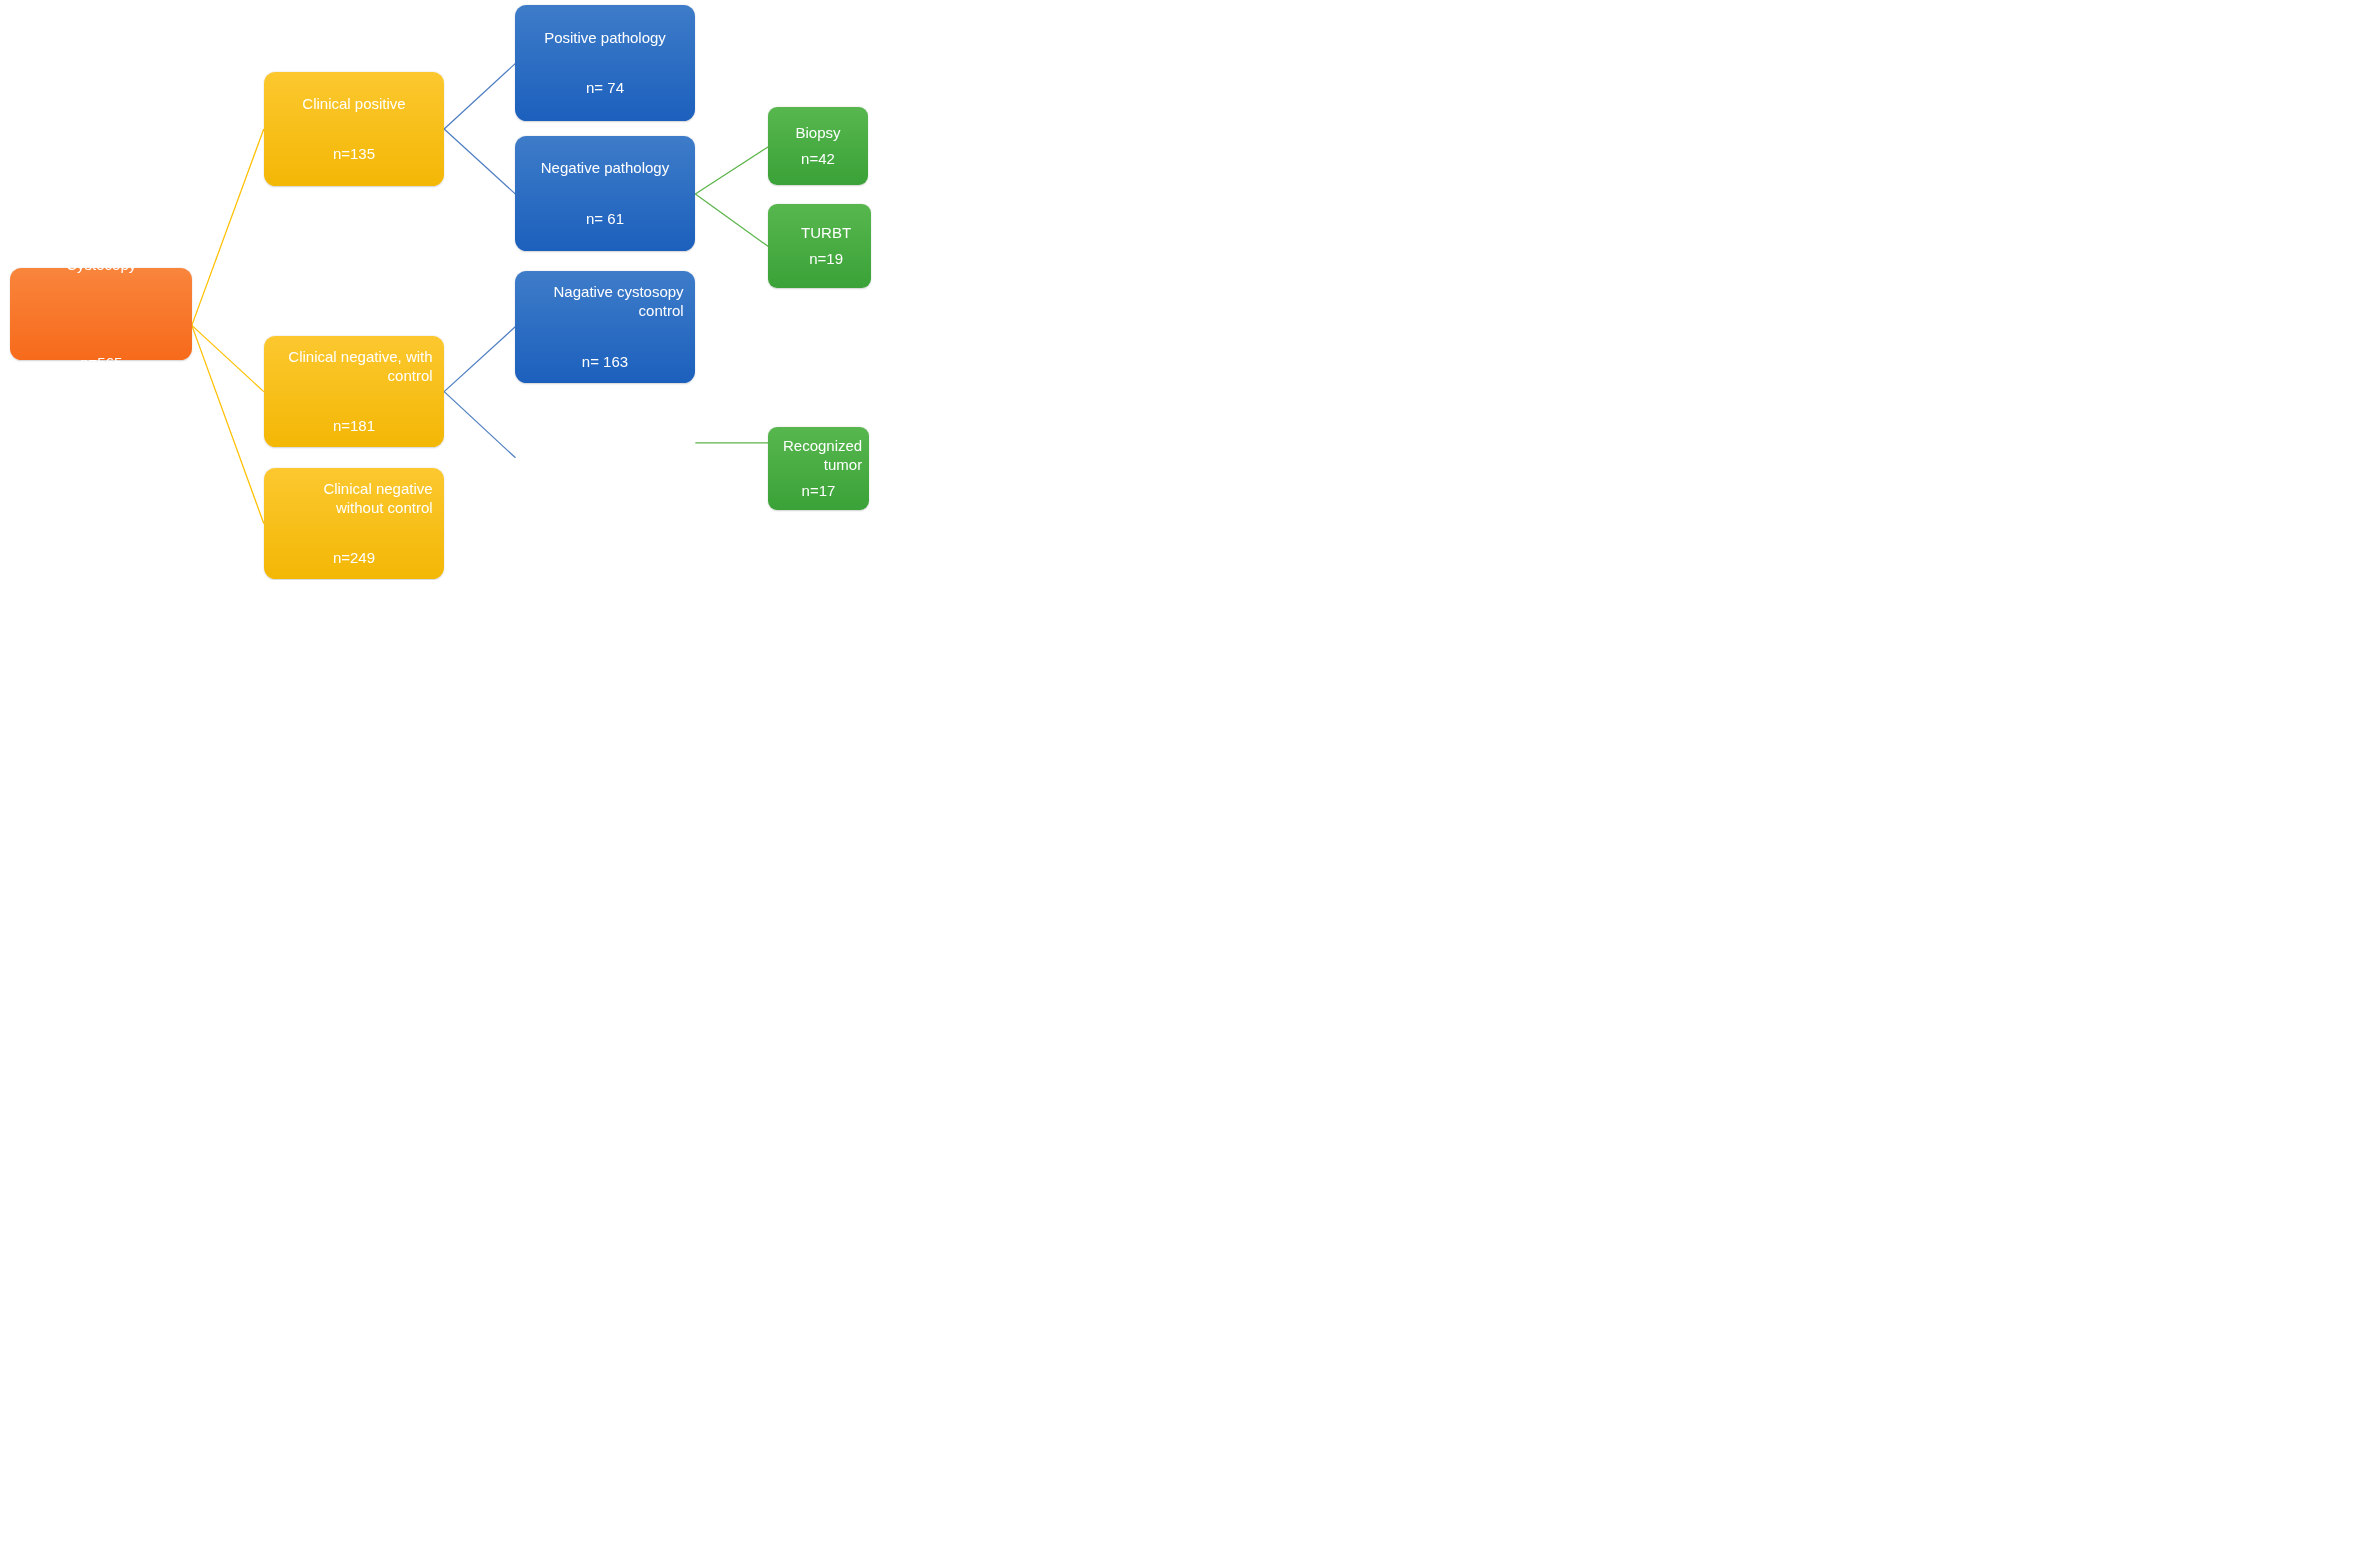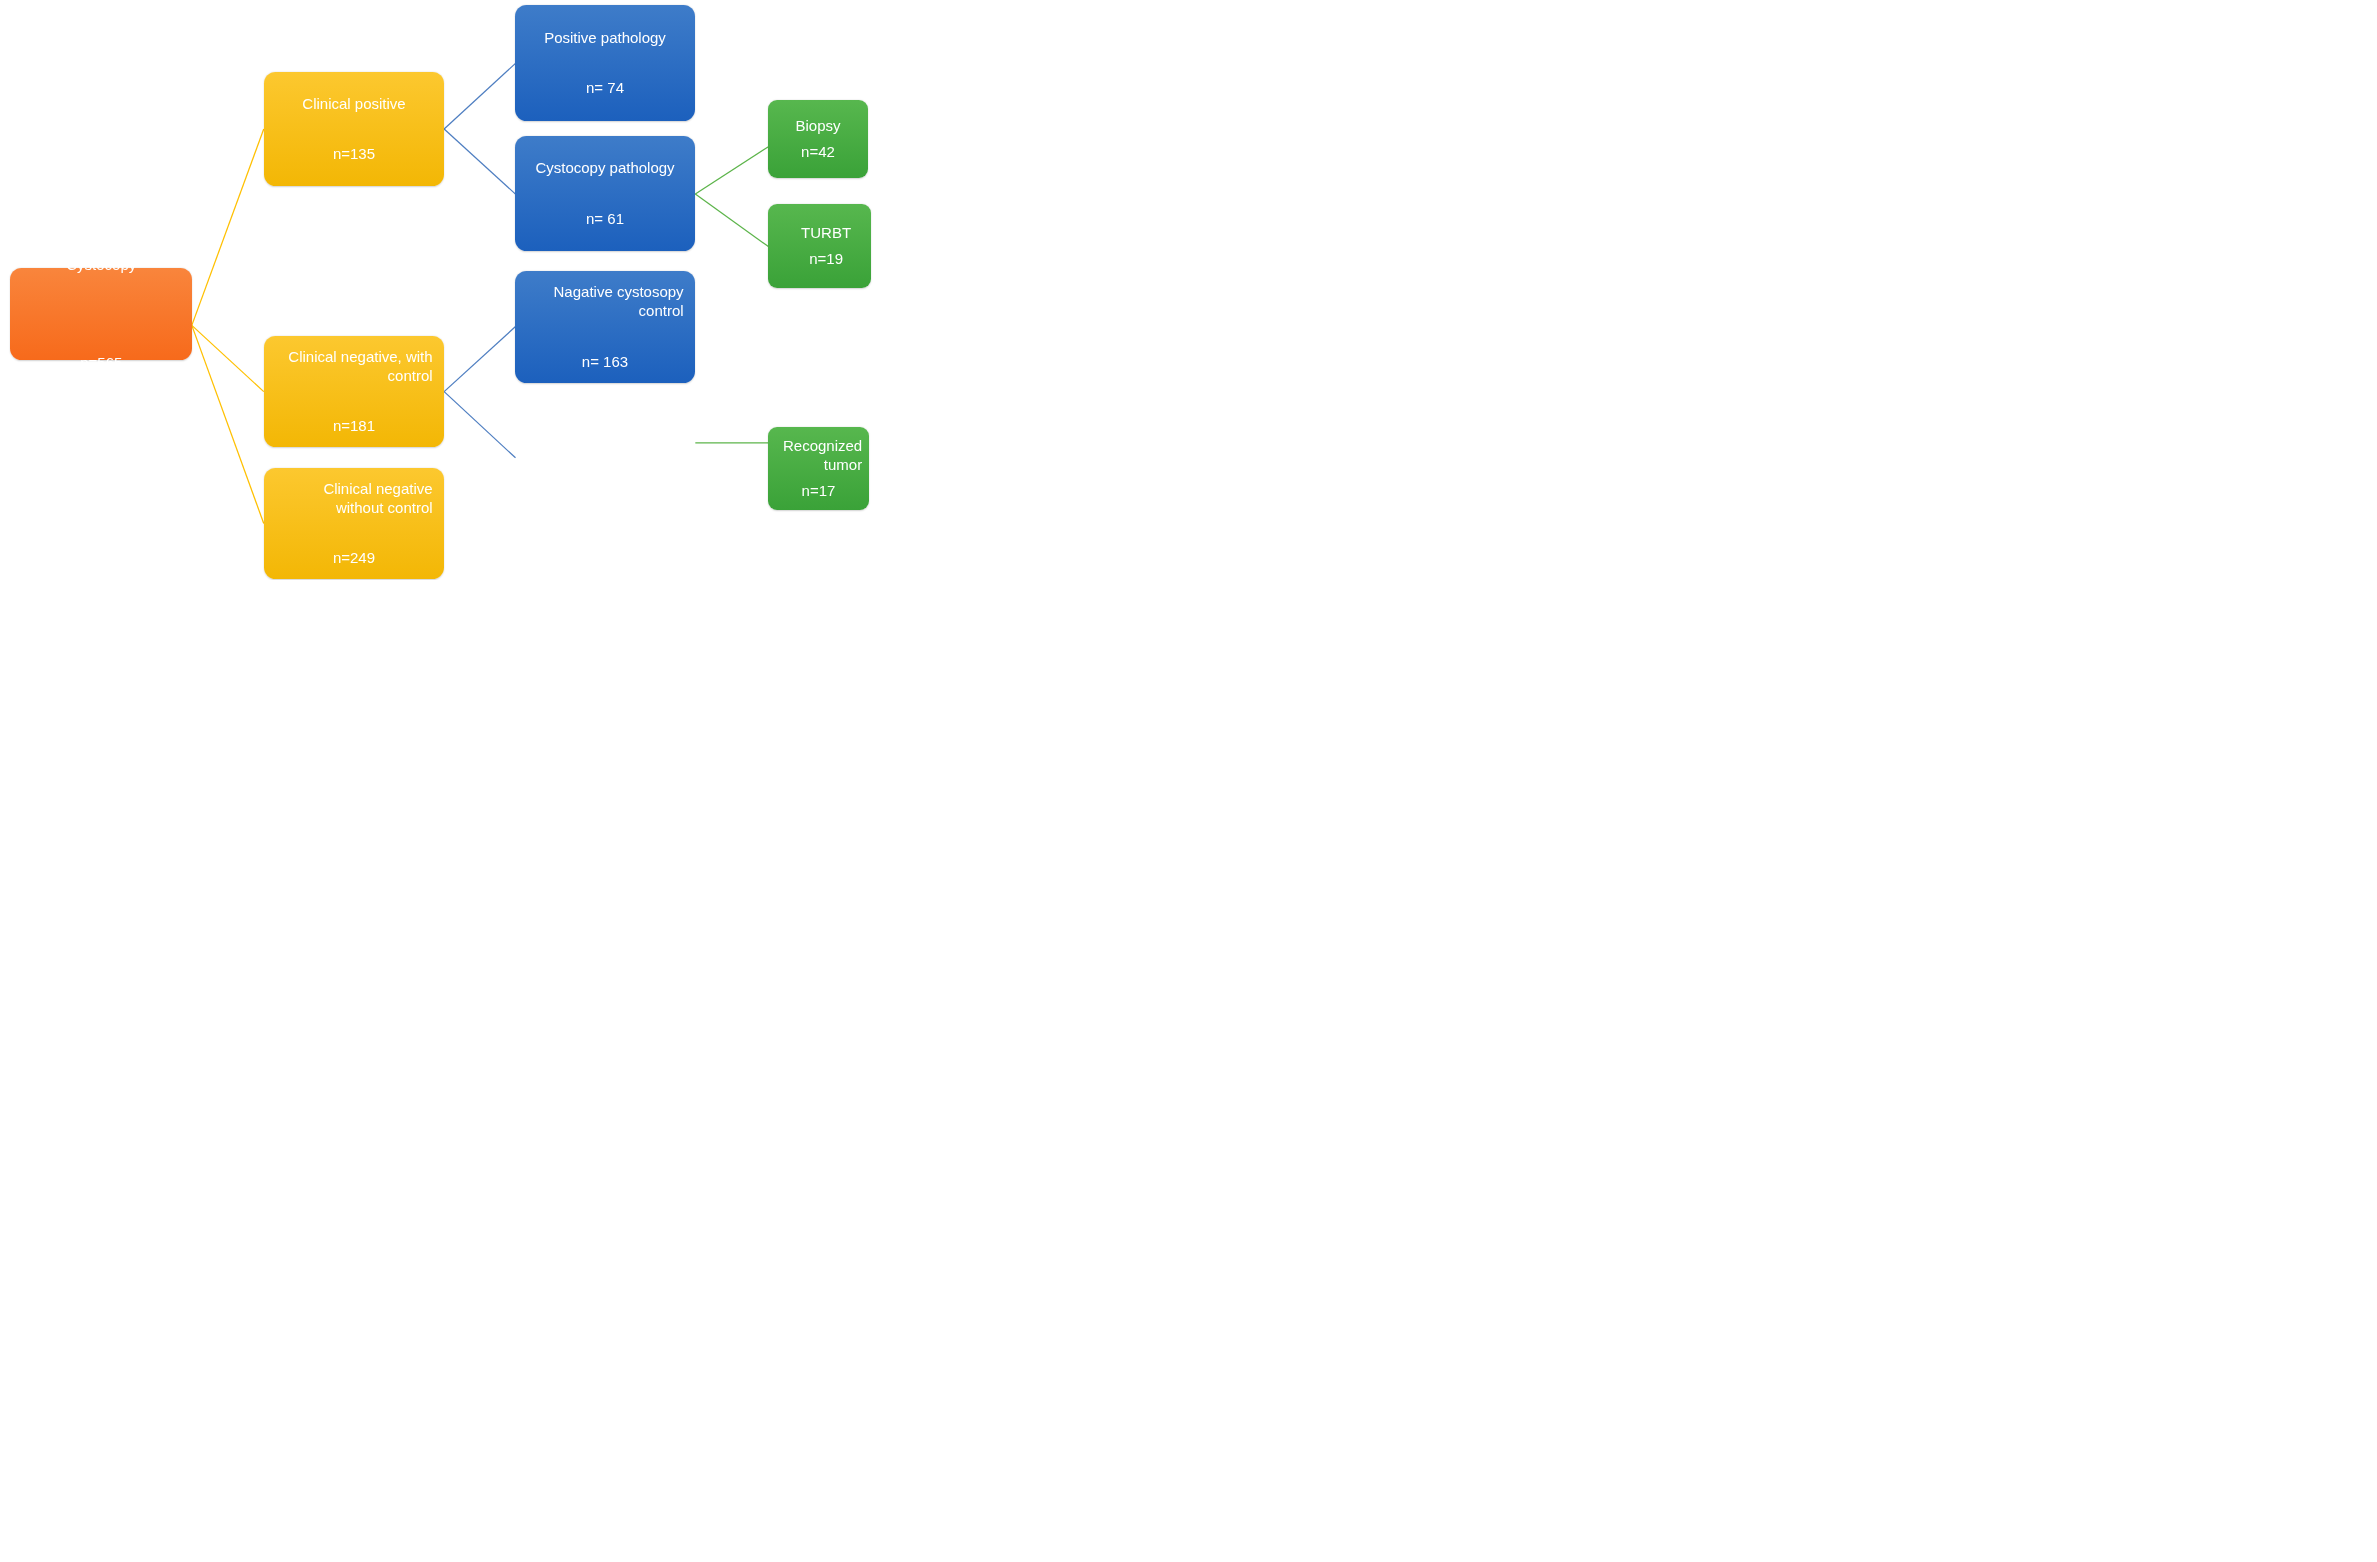--- a/index.html
+++ b/index.html
@@ -100,31 +100,31 @@
     <div class="label">Clinical negative without control</div>
     <div class="count">n=249</div>
   </div>
 
   <div class="node blue" style="left:515px; top:5.1px; width:180px; height:116px;">
     <div class="label">Positive pathology</div>
     <div class="count">n= 74</div>
   </div>
 
   <div class="node blue" style="left:515px; top:136px; width:180px; height:115px;">
-    <div class="label">Cystocopy pathology</div>
+    <div class="label">Negative pathology</div>
     <div class="count">n= 61</div>
   </div>
 
   <div class="node blue" style="left:515px; top:271px; width:180px; height:112px;">
     <div class="label">Nagative cystosopy control</div>
     <div class="count">n= 163</div>
   </div>
 
 
-  <div class="node green" style="left:768px; top:100px; width:100px; height:78px;">
+  <div class="node green" style="left:768px; top:107px; width:100px; height:78px;">
     <div class="label">Biopsy</div>
     <div class="count">n=42</div>
   </div>
 
   <div class="node green" style="left:768px; top:204px; width:103px; height:84px;padding-left:20px;">
     <div class="label">TURBT</div>
     <div class="count">n=19</div>
   </div>
 
   <div class="node green" style="left:768px; top:407px; width:101px; height:83px;margin-top:20px;">

